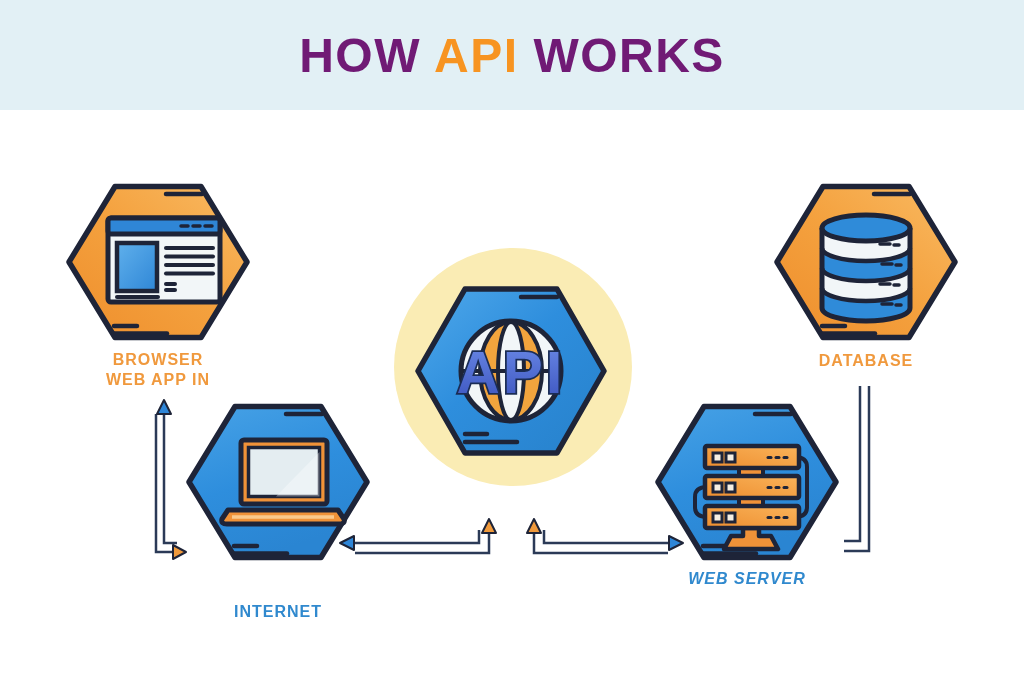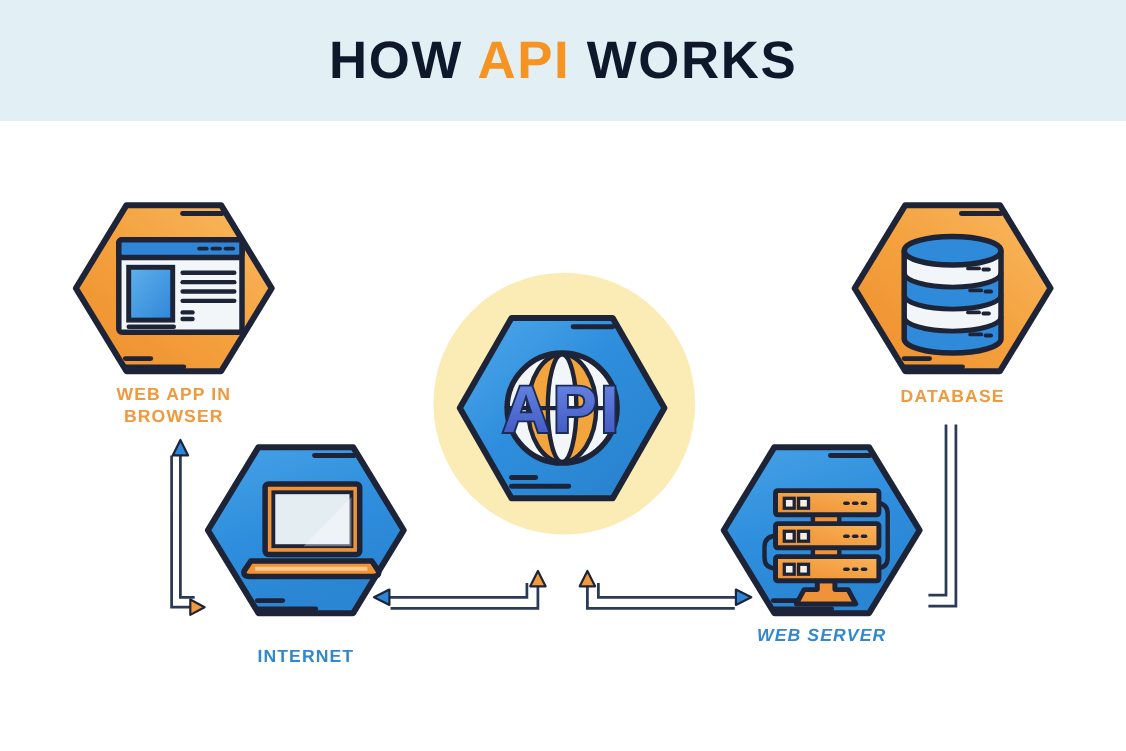--- a/index.html
+++ b/index.html
@@ -6,21 +6,21 @@
   .stage {
     position:relative; width:1024px; height:683px; overflow:hidden;
     background:#ffffff; font-family:"Liberation Sans", sans-serif;
   }
   
   .header {
     position:absolute; left:0; top:0; width:1024px; height:110px;
     background:#E2F0F5; display:flex; align-items:center; justify-content:center;
   }
   .title { font-size:48px; font-weight:bold; letter-spacing:1.5px; white-space:pre; }
-  .title .t-blue   { color:#0f172a; }
+  .title .t-blue   { color:#701a75; }
   .title .t-orange { color:#F79421; }
 
   
   .abs { position:absolute; }
 
   
   .node-label {
     position:absolute; width:188px; text-align:center;
     font-weight:bold; font-size:16px; line-height:20px; letter-spacing:1px;
   }
@@ -116,22 +116,22 @@
         <line x1="102" y1="76.5" x2="149" y2="76.5"></line>
         <line x1="102" y1="85" x2="149" y2="85"></line>
         <line x1="102" y1="93.5" x2="149" y2="93.5"></line>
         <line x1="102" y1="104" x2="111" y2="104"></line>
         <line x1="102" y1="110" x2="111" y2="110"></line>
         <line x1="53" y1="117" x2="94" y2="117"></line>
       </g>
     </g>
   </svg>
   <div class="node-label lbl-orange" style="left:64px; top:350px;">
+    <div>BROWSER</div>
     <div>WEB APP IN</div>
-    <div>BROWSER</div>
   </div>
 
   <svg class="abs" style="left:772px; top:180px;" width="188" height="164" viewBox="0 0 188 164">
     <defs>
       <linearGradient id="ogB" x1="0" y1="1" x2="1" y2="0">
         <stop offset="0" stop-color="#EE8E2C"></stop>
           <stop offset="0.5" stop-color="#F4A13E"></stop>
           <stop offset="1" stop-color="#F9BA62"></stop>
       </linearGradient>
     </defs>
@@ -208,21 +208,21 @@
       <line x1="50" y1="153.5" x2="103" y2="153.5"></line>
     </g>
     <g>
       <rect x="57" y="40" width="86" height="64" rx="3" fill="#F09238" stroke="#1E2438" stroke-width="5"></rect>
       <rect x="64.5" y="47.5" width="71" height="49" fill="#E4EDF1" stroke="#1E2438" stroke-width="3.5"></rect>
       <path d="M135.5,52 V96.5 H92 Z" fill="#ffffff" opacity="0.35"></path>
       <path d="M44,110 H154 L160,119 Q161.5,124 155,124 H43 Q36.5,124 38,119 Z" fill="#F09238" stroke="#1E2438" stroke-width="5" stroke-linejoin="round"></path>
       <line x1="48" y1="117" x2="150" y2="117" stroke="#FAC98C" stroke-width="3.5"></line>
     </g>
   </svg>
-  <div class="node-label lbl-blue" style="left:184px; top:588px;">
+  <div class="node-label lbl-blue" style="left:184px; top:602px;">
     <div>INTERNET</div>
   </div>
 
   <svg class="abs" style="left:653px; top:400px;" width="188" height="164" viewBox="0 0 188 164">
     <defs>
       <linearGradient id="blB" x1="0" y1="0" x2="0.4" y2="1">
         <stop offset="0" stop-color="#47A2E6"></stop>
           <stop offset="0.55" stop-color="#2E8EDD"></stop>
           <stop offset="1" stop-color="#2A85D2"></stop>
       </linearGradient>

